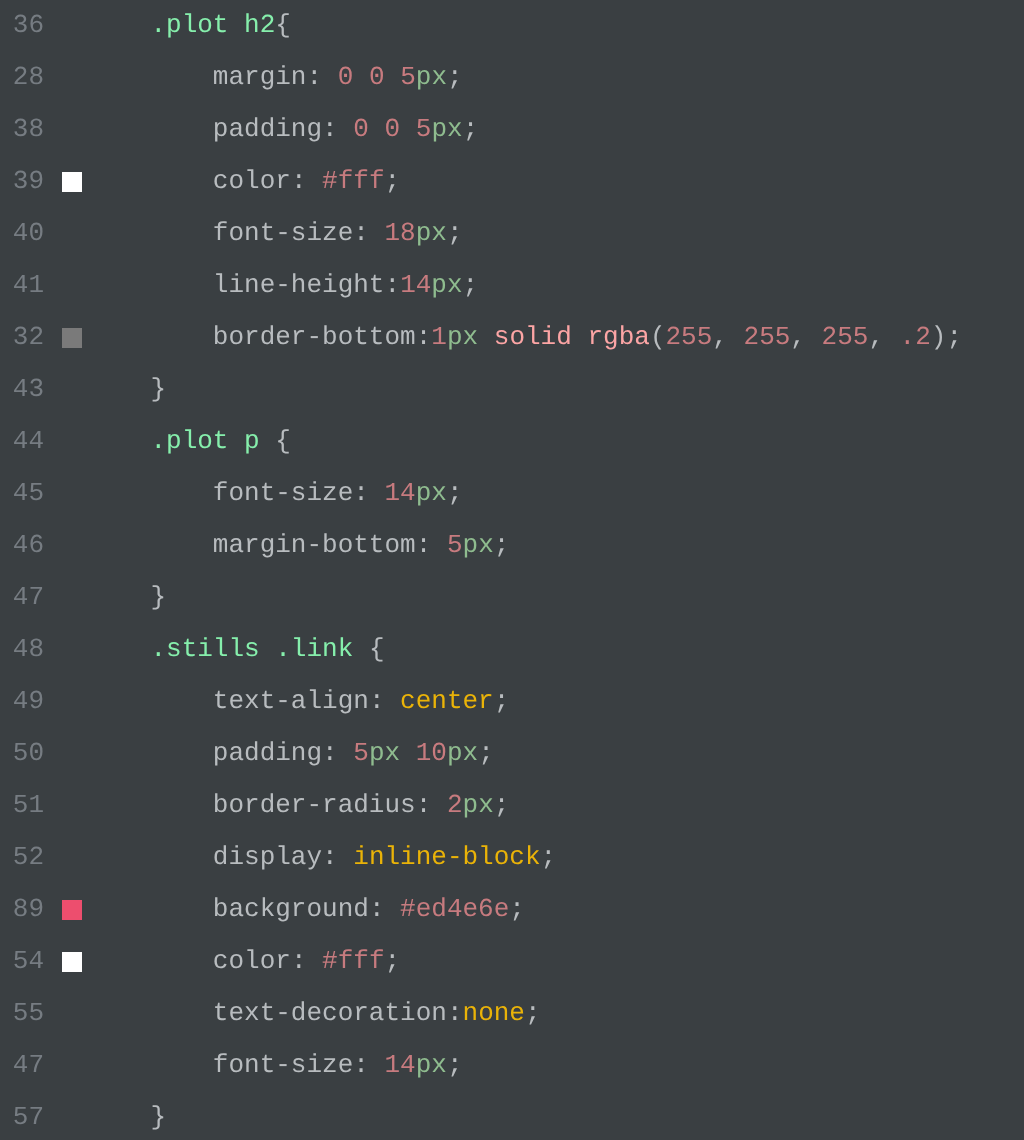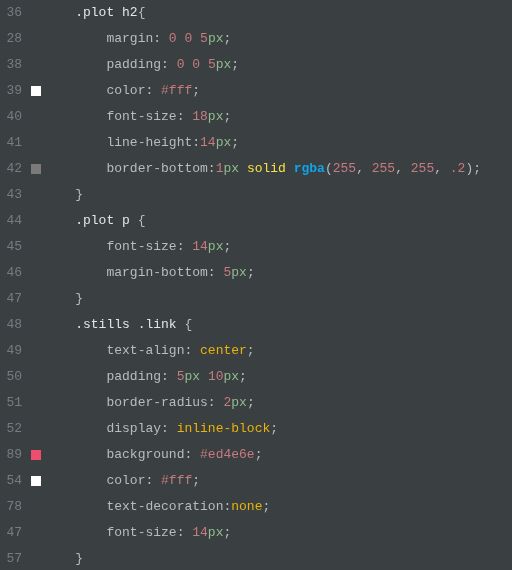--- a/index.html
+++ b/index.html
@@ -30,54 +30,54 @@
     height: 10px;
     position: absolute;
     left: 3px;
   }
   .code {
     flex: 1;
     white-space: pre;
     color: #b8bcbf;
   }
   .line { height: 26px; }
-  .sel { color: #e5e5e5; }
+  .sel { color: #86efac; }
   .prop { color: #b8bcbf; margin-top: 24px; }
   .val  { color: #eab308; }
   .num  { color: #c77b7f; }
   .unit { color: #8fbc8f; text-align: center; }
-  .func { color: #0ea5e9; font-weight: bold; }
-  .kw   { color: #fde047; }
+  .func { color: #fca5a5; }
+  .kw   { color: #fca5a5; }
   .pun  { color: #b8bcbf; }
 </style>
 </head>
 <body>
 
 <div class="editor">
   <div class="gutter" id="gutter">
       <div class="line">36</div>
       <div class="line">28</div>
       <div class="line">38</div>
       <div class="line">39</div>
       <div class="line">40</div>
       <div class="line">41</div>
-      <div class="line">42</div>
+      <div class="line">32</div>
       <div class="line">43</div>
       <div class="line">44</div>
       <div class="line">45</div>
       <div class="line">46</div>
       <div class="line">47</div>
       <div class="line">48</div>
       <div class="line">49</div>
       <div class="line">50</div>
       <div class="line">51</div>
       <div class="line">52</div>
       <div class="line">89</div>
       <div class="line">54</div>
-      <div class="line">78</div>
+      <div class="line">55</div>
       <div class="line">47</div>
       <div class="line">57</div>
     </div>
   <div class="markers" id="markers">
       <div class="marker" style="background: rgb(255, 255, 255); top: 86px;"></div>
       <div class="marker" style="background: rgb(122, 122, 122); top: 164px;"></div>
       <div class="marker" style="background: rgb(237, 78, 110); top: 450px;"></div>
       <div class="marker" style="background: rgb(255, 255, 255); top: 476px;"></div>
     </div>
   <div class="code" id="code"><div class="line">    <span class="sel">.plot h2</span><span class="pun">{</span></div><div class="line">        <span class="prop">margin</span><span class="pun">: </span><span class="num">0</span><span class="pun"> </span><span class="num">0</span><span class="pun"> </span><span class="num">5</span><span class="unit">px</span><span class="pun">;</span></div><div class="line">        <span class="prop">padding</span><span class="pun">: </span><span class="num">0</span><span class="pun"> </span><span class="num">0</span><span class="pun"> </span><span class="num">5</span><span class="unit">px</span><span class="pun">;</span></div><div class="line">        <span class="prop">color</span><span class="pun">: </span><span class="num">#fff</span><span class="pun">;</span></div><div class="line">        <span class="prop">font-size</span><span class="pun">: </span><span class="num">18</span><span class="unit">px</span><span class="pun">;</span></div><div class="line">        <span class="prop">line-height</span><span class="pun">:</span><span class="num">14</span><span class="unit">px</span><span class="pun">;</span></div><div class="line">        <span class="prop">border-bottom</span><span class="pun">:</span><span class="num">1</span><span class="unit">px</span><span class="pun"> </span><span class="kw">solid</span><span class="pun"> </span><span class="func">rgba</span><span class="pun">(</span><span class="num">255</span><span class="pun">, </span><span class="num">255</span><span class="pun">, </span><span class="num">255</span><span class="pun">, </span><span class="num">.2</span><span class="pun">)</span><span class="pun">;</span></div><div class="line">    <span class="pun">}</span></div><div class="line">    <span class="sel">.plot p </span><span class="pun">{</span></div><div class="line">        <span class="prop">font-size</span><span class="pun">: </span><span class="num">14</span><span class="unit">px</span><span class="pun">;</span></div><div class="line">        <span class="prop">margin-bottom</span><span class="pun">: </span><span class="num">5</span><span class="unit">px</span><span class="pun">;</span></div><div class="line">    <span class="pun">}</span></div><div class="line">    <span class="sel">.stills .link </span><span class="pun">{</span></div><div class="line">        <span class="prop">text-align</span><span class="pun">: </span><span class="val">center</span><span class="pun">;</span></div><div class="line">        <span class="prop">padding</span><span class="pun">: </span><span class="num">5</span><span class="unit">px</span><span class="pun"> </span><span class="num">10</span><span class="unit">px</span><span class="pun">;</span></div><div class="line">        <span class="prop">border-radius</span><span class="pun">: </span><span class="num">2</span><span class="unit">px</span><span class="pun">;</span></div><div class="line">        <span class="prop">display</span><span class="pun">: </span><span class="val">inline-block</span><span class="pun">;</span></div><div class="line">        <span class="prop">background</span><span class="pun">: </span><span class="num">#ed4e6e</span><span class="pun">;</span></div><div class="line">        <span class="prop">color</span><span class="pun">: </span><span class="num">#fff</span><span class="pun">;</span></div><div class="line">        <span class="prop">text-decoration</span><span class="pun">:</span><span class="val">none</span><span class="pun">;</span></div><div class="line">        <span class="prop">font-size</span><span class="pun">: </span><span class="num">14</span><span class="unit">px</span><span class="pun">;</span></div><div class="line">    <span class="pun">}</span></div></div>

